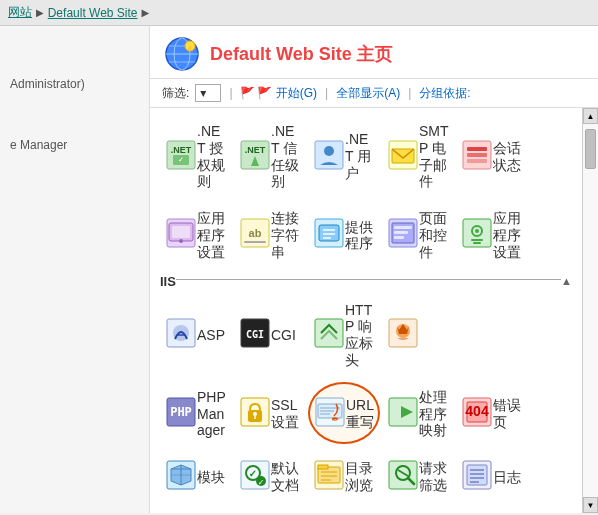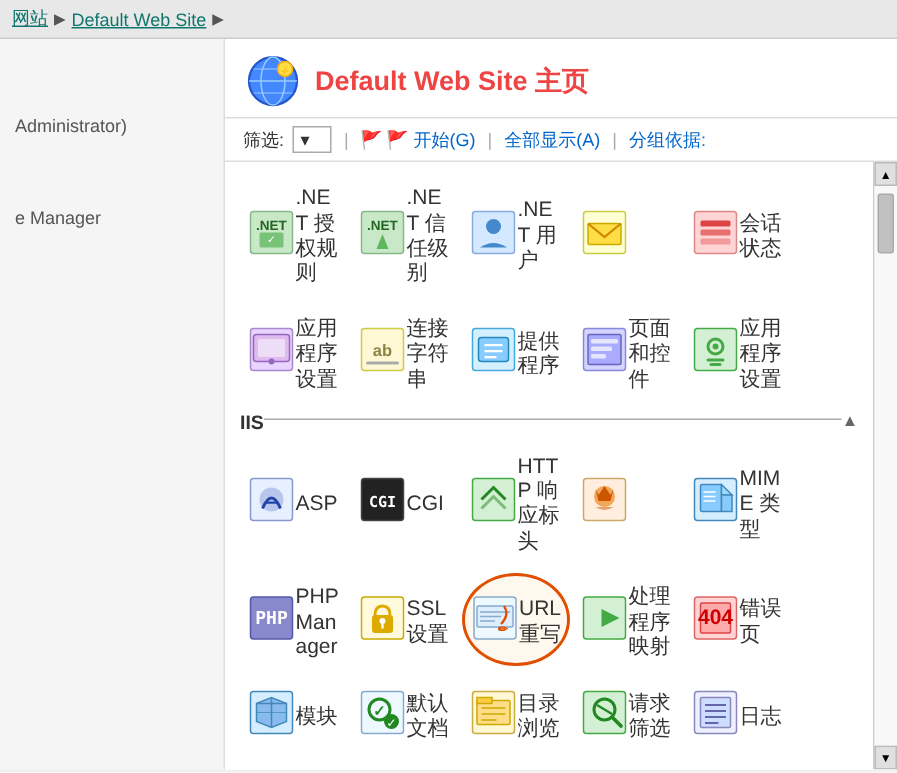--- a/index.html
+++ b/index.html
@@ -308,20 +308,21 @@
           </div>
 
           <div class="icon-item">
             <div class="icon-img">
               <svg width="32" height="32" viewBox="0 0 32 32">
                 <rect x="2" y="2" width="28" height="28" rx="2" fill="#ffffd4" stroke="#cccc44"></rect>
                 <rect x="5" y="10" width="22" height="14" rx="1" fill="#ffdd44" stroke="#ccaa00"></rect>
                 <polyline points="5,10 16,19 27,10" fill="none" stroke="#cc8800" stroke-width="1.5"></polyline>
               </svg>
             </div>
+            <div class="icon-label">SMTP 电子邮件</div>
           </div>
 
           <div class="icon-item">
             <div class="icon-img">
               <svg width="32" height="32" viewBox="0 0 32 32">
                 <rect x="2" y="2" width="28" height="28" rx="2" fill="#ffd4d4" stroke="#dd8888"></rect>
                 <rect x="6" y="8" width="20" height="4" rx="1" fill="#dd4444"></rect>
                 <rect x="6" y="14" width="20" height="4" rx="1" fill="#dd4444" opacity="0.7"></rect>
                 <rect x="6" y="20" width="20" height="4" rx="1" fill="#dd4444" opacity="0.4"></rect>
               </svg>
@@ -442,34 +443,20 @@
             <div class="icon-img">
               <svg width="32" height="32" viewBox="0 0 32 32">
                 <rect x="2" y="2" width="28" height="28" rx="2" fill="#ffeedd" stroke="#ccaa66"></rect>
                 <circle cx="16" cy="14" r="7" fill="#ee8822" opacity="0.7"></circle>
                 <polygon points="16,7 20,13 22,9 20,17 12,17 10,9 12,13" fill="#cc5500"></polygon>
                 <path d="M10 21 Q16 25 22 21" fill="#cc5500" opacity="0.5"></path>
               </svg>
             </div>
           </div>
 
-          <div class="icon-item">
-            <div class="icon-img">
-              <svg width="32" height="32" viewBox="0 0 32 32">
-                <rect x="2" y="2" width="28" height="28" rx="2" fill="#d4eeff" stroke="#4488bb"></rect>
-                <rect x="6" y="6" width="14" height="18" rx="1" fill="#88ccff" stroke="#4488bb"></rect>
-                <polygon points="20,6 27,13 20,13" fill="#99ddff" stroke="#4488bb"></polygon>
-                <rect x="20" y="13" width="7" height="11" rx="0" fill="#88ccff" stroke="#4488bb"></rect>
-                <line x1="8" y1="11" x2="16" y2="11" stroke="white" stroke-width="1"></line>
-                <line x1="8" y1="14" x2="16" y2="14" stroke="white" stroke-width="1"></line>
-                <line x1="8" y1="17" x2="16" y2="17" stroke="white" stroke-width="1"></line>
-              </svg>
-            </div>
-            <div class="icon-label">MIME 类型</div>
-          </div>
 
         </div>
 
         <div class="icons-grid">
 
           <div class="icon-item">
             <div class="icon-img">
               <svg width="32" height="32" viewBox="0 0 32 32">
                 <rect x="2" y="2" width="28" height="28" rx="2" fill="#8888cc" stroke="#5555aa"></rect>
                 <text x="16" y="20" text-anchor="middle" font-size="12" fill="white" font-weight="bold" font-family="monospace">PHP</text>

